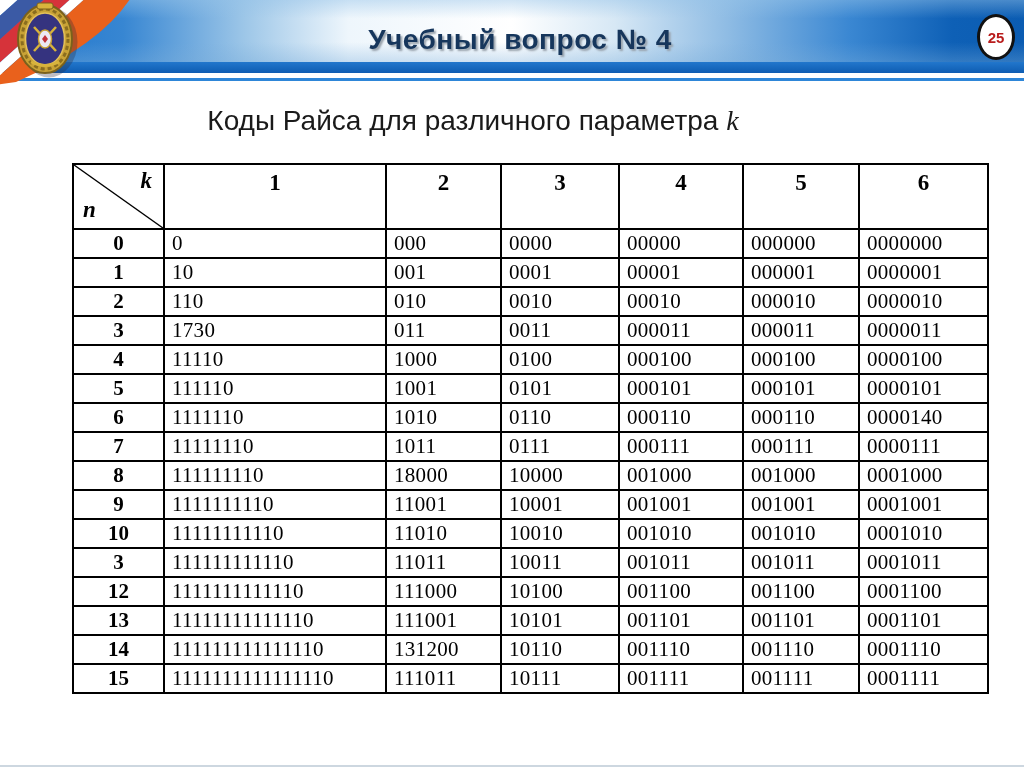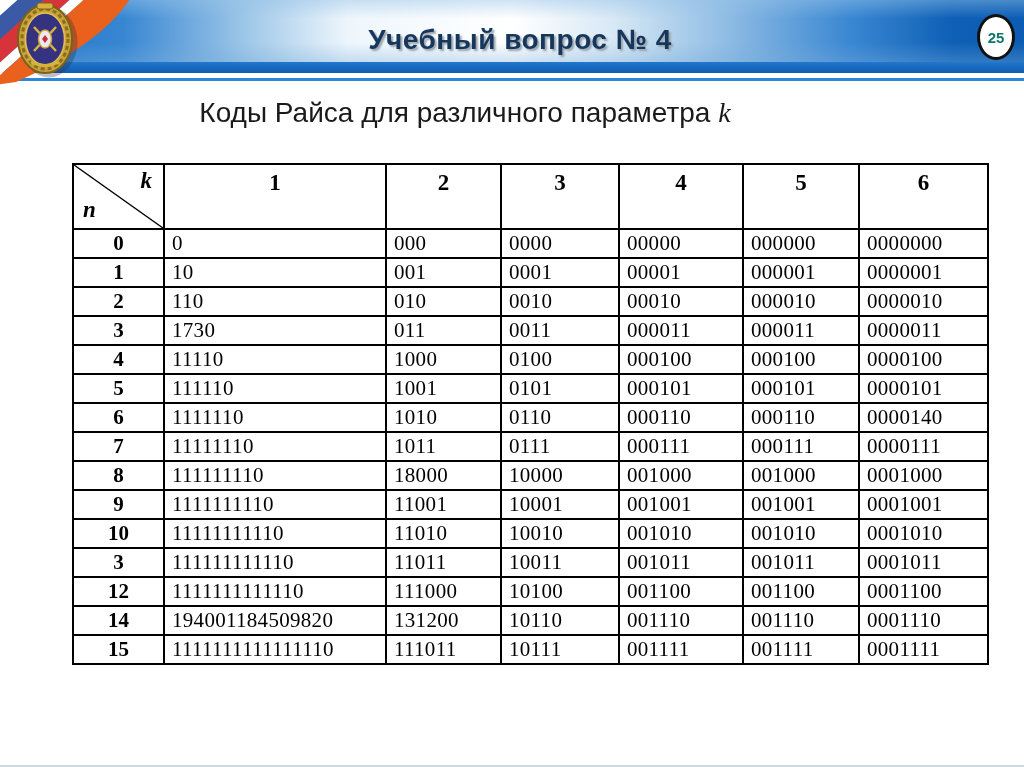--- a/index.html
+++ b/index.html
@@ -29,26 +29,26 @@
     display:flex;align-items:center;justify-content:center;
     font-size:28px;font-weight:bold;letter-spacing:.5px;color:#16365c;
     text-shadow:2px 2px 2px #98a2ac;
     margin-top:9px;
   }
   .corner-art{position:absolute;top:0;left:0;pointer-events:none;}
   .page-circle{
     position:absolute;top:14px;right:9px;width:32px;height:40px;
     background:#ffffff;border:3px solid #111;border-radius:50%;
     display:flex;align-items:center;justify-content:center;
-    font-size:15px;font-weight:bold;color:#0f766e;
+    font-size:15px;font-weight:bold;color:#b91c1c;
   }
   
   .slide-title{
     position:absolute;top:97px;left:0;width:930px;
-    text-align:center;font-size:28px;font-weight:normal;color:#1a1a1a;margin:0;
+    text-align:center;font-size:28px;font-weight:normal;color:#1a1a1a;margin:8px;
   }
   .slide-title .mvar{
     font-family:"Liberation Serif",serif;font-style:italic;font-weight:normal;
   }
   table.rice{
     position:absolute;top:163px;left:72px;
     border-collapse:collapse;table-layout:fixed;width:915px;
     font-family:"Liberation Serif","DejaVu Serif",serif;color:#000;
   }
   table.rice th, table.rice td{border:2px solid #000;box-sizing:border-box;}
@@ -245,22 +245,31 @@
         <tr>
           <td class="ncell">12</td>
           <td class="code">1111111111110</td>
           <td class="code">111000</td>
           <td class="code">10100</td>
           <td class="code">001100</td>
           <td class="code">001100</td>
           <td class="code">0001100</td>
         </tr>
         <tr>
+          <td class="ncell">13</td>
+          <td class="code">11111111111110</td>
+          <td class="code">111001</td>
+          <td class="code">10101</td>
+          <td class="code">001101</td>
+          <td class="code">001101</td>
+          <td class="code">0001101</td>
+        </tr>
+        <tr>
           <td class="ncell">14</td>
-          <td class="code">194001184509820</td>
+          <td class="code">111111111111110</td>
           <td class="code">131200</td>
           <td class="code">10110</td>
           <td class="code">001110</td>
           <td class="code">001110</td>
           <td class="code">0001110</td>
         </tr>
         <tr>
           <td class="ncell">15</td>
           <td class="code">1111111111111110</td>
           <td class="code">111011</td>

